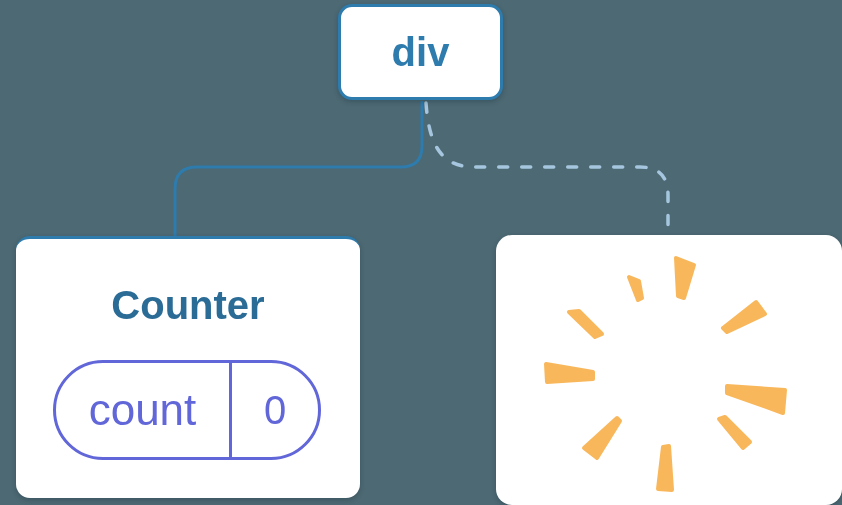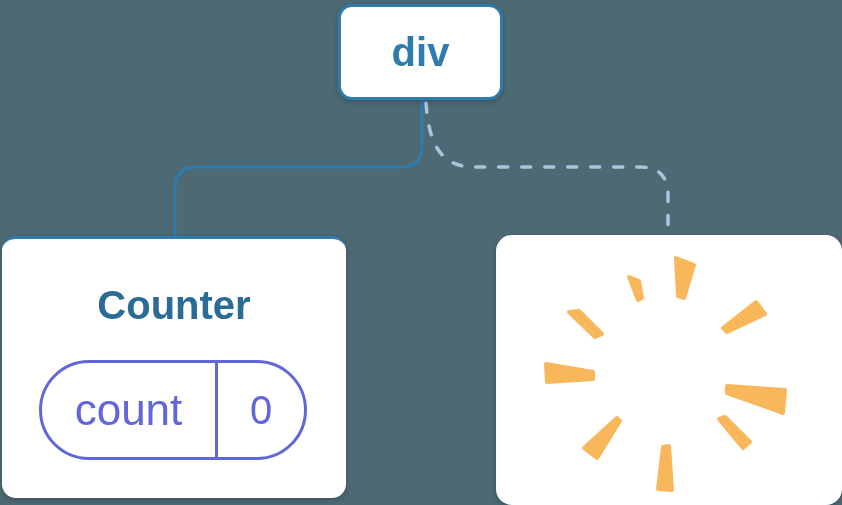--- a/index.html
+++ b/index.html
@@ -14,21 +14,21 @@
     position:absolute; background:#ffffff; box-sizing:border-box;
     box-shadow:0 2px 5px rgba(15,35,45,.28);
   }
   .node-root {
     left:338px; top:4px; width:165px; height:96px;
     border:3px solid #2e7bad; border-radius:14px;
     display:flex; align-items:center; justify-content:center;
     font-size:40px; font-weight:600; color:#2e7bad;
   }
   .node-counter {
-    left:2px; top:236px; width:344px; height:262px;
+    left:16px; top:236px; width:344px; height:262px;
     border-radius:14px; border-top:3px solid #2e7bad;
   }
   .counter-label {
     margin-top:44px; text-align:center;
     font-size:40px; font-weight:600; color:#2b6c97;
   }
   .state-pill {
     position:absolute; left:37px; top:121px; width:268px; height:100px;
     border:3px solid #6166d8; border-radius:52px;
     display:flex; box-sizing:border-box; background:#ffffff;

